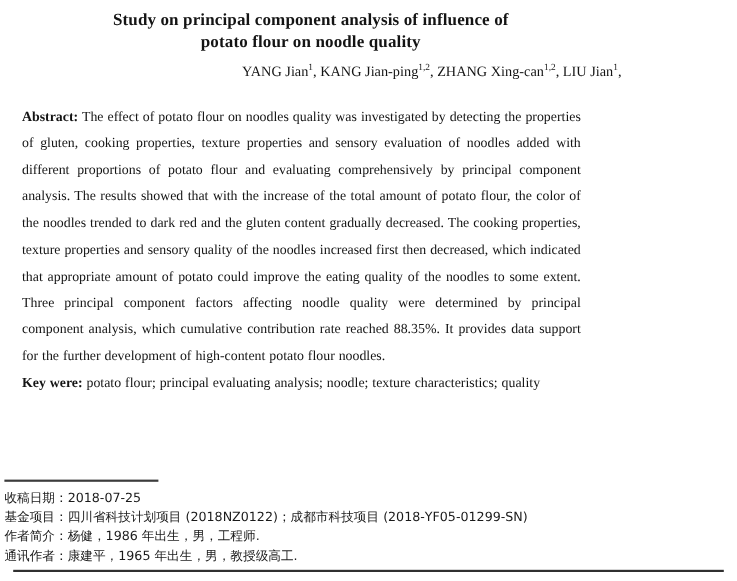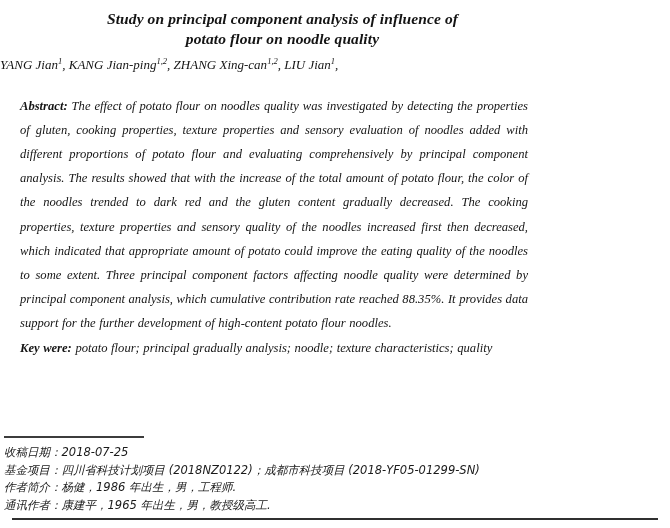--- a/index.html
+++ b/index.html
@@ -5,34 +5,34 @@
   * { margin: 0; padding: 0; box-sizing: border-box; }
   html, body { width: 670px; height: 528px; }
   body {
     position: relative;
     background: #ffffff;
     font-family: "Liberation Serif", "DejaVu Serif", serif;
     color: #141414;
     overflow: hidden;
     -webkit-font-smoothing: antialiased;
   }
-  .page { position: relative; width: 565px; height: 528px; font-style: italic; }
+  .page { position: relative; width: 565px; height: 528px; }
 
   .title {
     padding-top: 9px;
     text-align: center;
     font-weight: 700;
     font-size: 15.5px;
     line-height: 19.5px;
     letter-spacing: 0.1px;
   }
 
   .authors {
     margin-top: 8px;
-    text-align: left;
+    text-align: right;
     font-size: 13px;
     line-height: 17.5px;
   }
   .authors sup {
     font-size: 8.5px;
     line-height: 0;
     vertical-align: super;
   }
 
   .affiliations {
@@ -91,21 +91,21 @@
   </h1>
 
   <div class="authors">
     <div><span>YANG Jian</span><sup>1</sup><span>, </span><span>KANG Jian-ping</span><sup>1,2</sup><span>, </span><span>ZHANG Xing-can</span><sup>1,2</sup><span>, </span><span>LIU Jian</span><sup>1</sup><span>,</span>
     </div>
   </div>
 
 
   <p class="body-text"><span class="lead-label">Abstract:</span> <span>The effect of potato flour on noodles quality was investigated by detecting the properties of gluten, cooking properties, texture properties and sensory evaluation of noodles added with different proportions of potato flour and evaluating comprehensively by principal component analysis. The results showed that with the increase of the total amount of potato flour, the color of the noodles trended to dark red and the gluten content gradually decreased. The cooking properties, texture properties and sensory quality of the noodles increased first then decreased, which indicated that appropriate amount of potato could improve the eating quality of the noodles to some extent. Three principal component factors affecting noodle quality were determined by principal component analysis, which cumulative contribution rate reached 88.35%. It provides data support for the further development of high-content potato flour noodles.</span></p>
 
-  <p class="body-text keywords"><span class="lead-label">Key were:</span> <span>potato flour; principal gradually analysis; noodle; texture characteristics; quality</span></p>
+  <p class="body-text keywords"><span class="lead-label">Key were:</span> <span>potato flour; principal evaluating analysis; noodle; texture characteristics; quality</span></p>
 
   <div class="fn-area">
     <div class="fn-rule"></div>
     <div class="fn-line"><span class="fn-label">收稿日期：</span><span>2018-07-25</span></div>
     <div class="fn-line"><span class="fn-label">基金项目：</span><span>四川省科技计划项目 (2018NZ0122)；成都市科技项目 (2018-YF05-01299-SN)</span></div>
     <div class="fn-line"><span class="fn-label">作者简介：</span><span>杨健，1986 年出生，男，工程师.</span></div>
     <div class="fn-line"><span class="fn-label">通讯作者：</span><span>康建平，1965 年出生，男，教授级高工.</span></div>
   </div>
 
   <div class="bottom-rule"></div>

